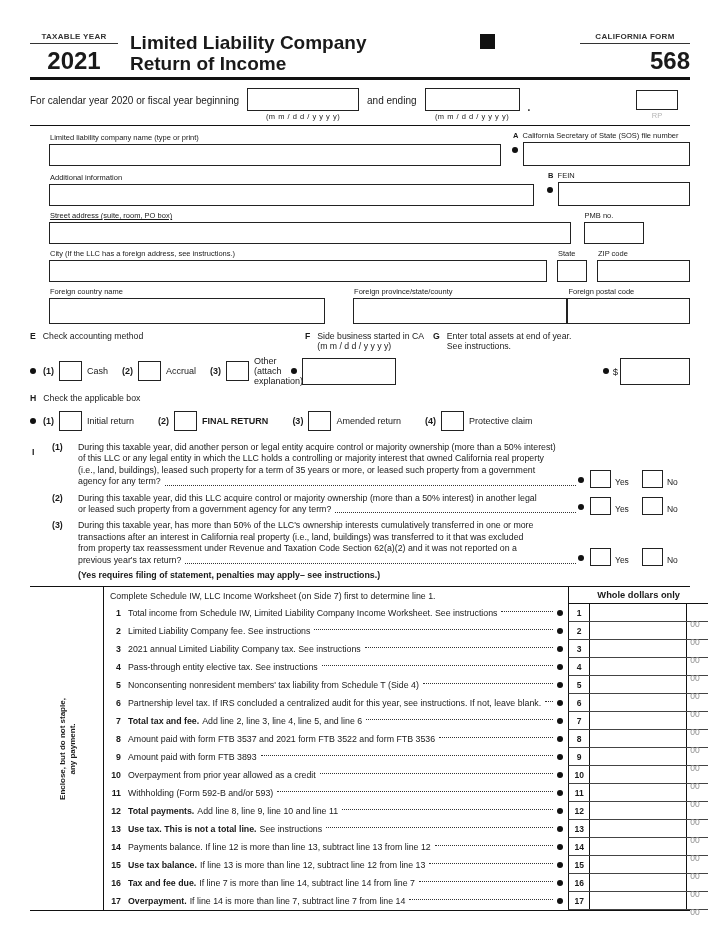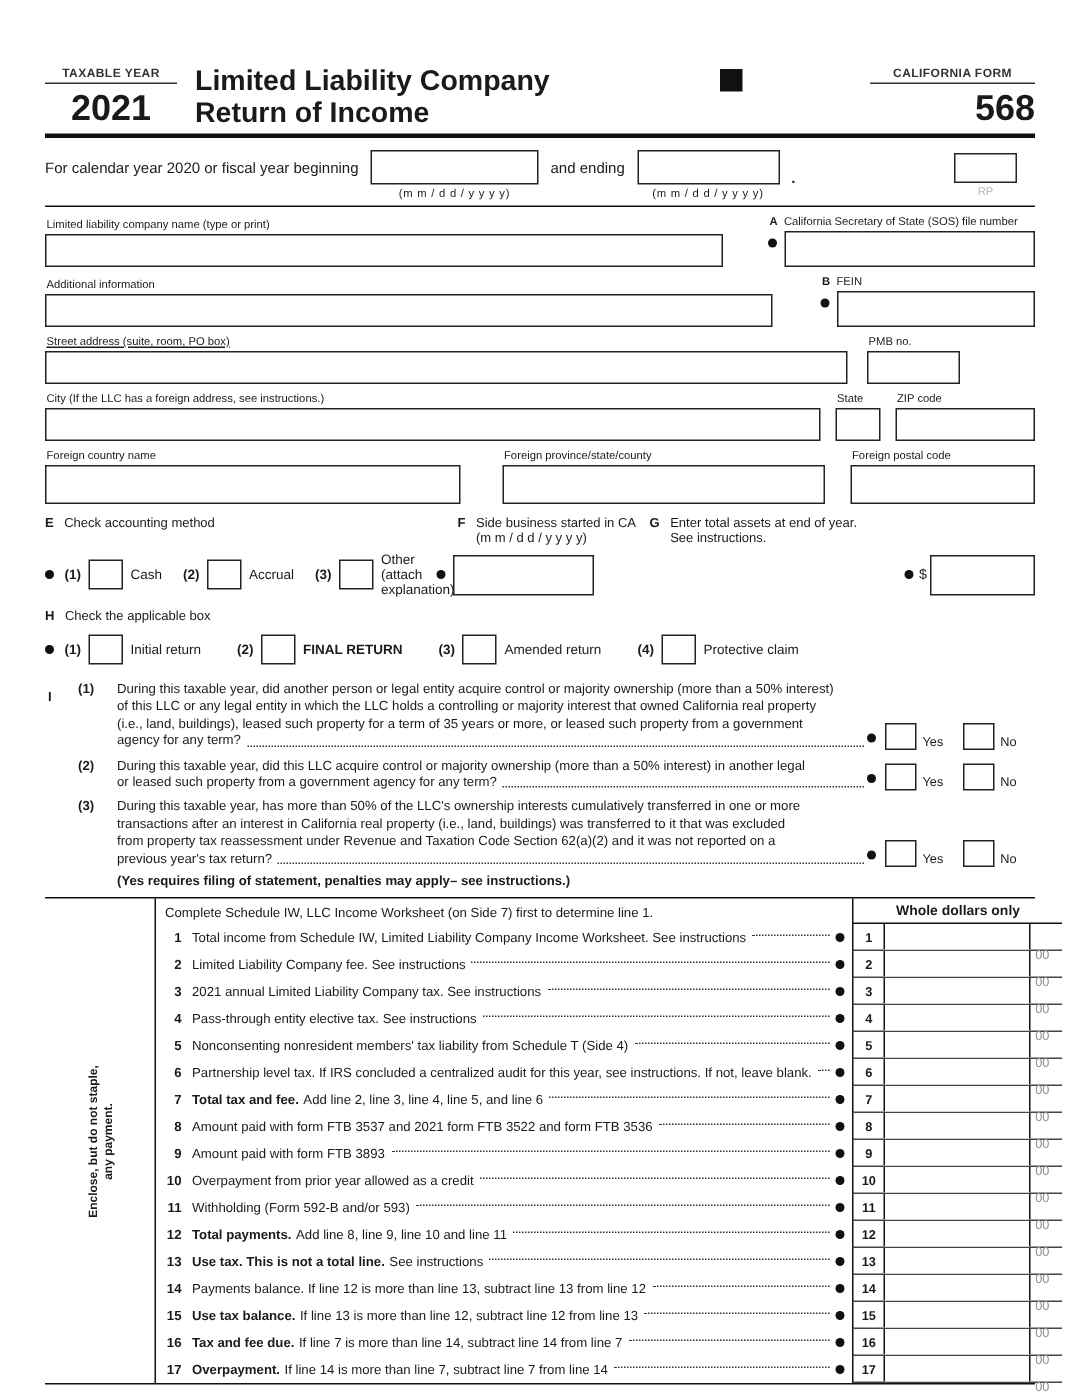--- a/index.html
+++ b/index.html
@@ -1,17 +1,17 @@
 <!DOCTYPE html>
 <html><head>
 <meta charset="utf-8">
 <style>
   html,body{margin:0;padding:0;background:#fff;}
   body{width:720px;height:931px;font-family:"Liberation Sans",sans-serif;color:#1a1a1a;overflow:hidden;}
-  .page{padding:44px 30px 0 30px;position:relative;width:660px;}
+  .page{padding:32px 30px 0 30px;position:relative;width:660px;}
   .b{font-weight:bold;}
   .bullet{width:6px;height:6px;border-radius:50%;background:#111;flex:none;display:inline-block;}
   .cb{display:inline-block;width:21px;height:18px;border:1.7px solid #222;background:#fff;flex:none;}
   .box{border:1.2px solid #222;background:#fff;box-sizing:border-box;}
 
   
   .hdr{display:flex;align-items:flex-start;}
   .hdr-left{width:88px;flex:none;}
   .lbl-small{font-size:8px;font-weight:bold;color:#333;border-bottom:1px solid #333;padding-bottom:2px;text-align:center;letter-spacing:.3px;}
   .hdr-year{font-size:24px;font-weight:bold;text-align:center;margin-top:3px;}
@@ -28,21 +28,21 @@
   .datebox{width:112px;height:23px;}
   .datebox2{width:95px;height:23px;}
   .cap{font-size:7.5px;text-align:center;margin-top:1px;letter-spacing:.5px;}
   .dot-period{font-weight:bold;margin-top:14px;}
   .rpgrp{margin-left:auto;margin-right:12px;display:flex;flex-direction:column;align-items:center;}
   .rpbox{width:42px;height:20px;margin-top:2px;}
   .rp{font-size:7.5px;color:#b5b5b5;margin-top:1px;text-align:center;}
 
   
   .nrow{display:flex;margin-top:2px;align-items:flex-end;}
-  .fld{display:flex;flex-direction:column;}
+  .fld{display:flex;flex-direction:column;margin-left:19px;}
   .flabel{font-size:7.5px;margin:3px 0 2px 1px;white-space:nowrap;}
   .fbox{height:22px;}
   .rb{display:flex;align-items:center;}
   .rb .bullet{margin:0 5px 8px 0;}
 
   
   .efg{display:flex;margin-top:7px;font-size:8.7px;}
   .efg .sl{font-weight:bold;margin-right:7px;}
   .efg-e{width:275px;flex:none;display:flex;}
   .efg-f{width:128px;flex:none;display:flex;line-height:10px;}

